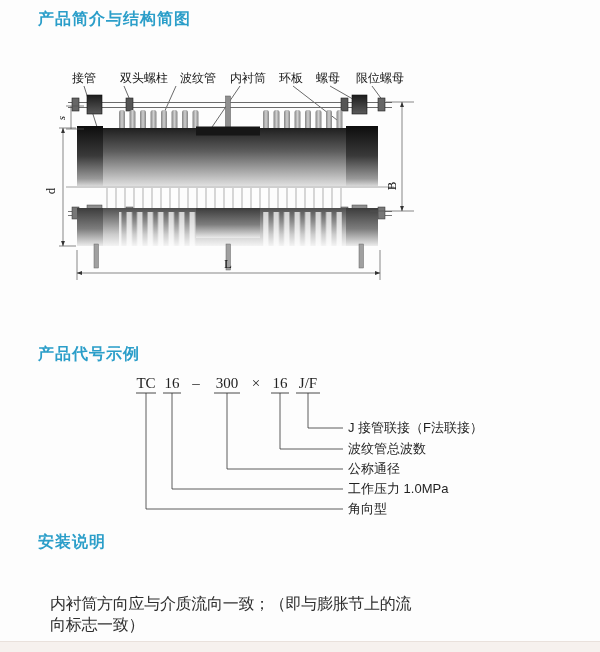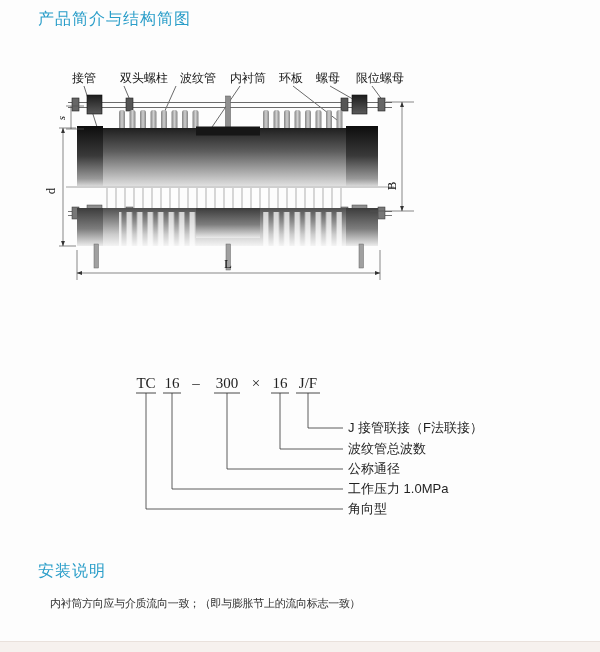--- a/index.html
+++ b/index.html
@@ -4,30 +4,30 @@
 <style>
   html,body{margin:0;padding:0;background:#ffffff;}
   .page{
     position:relative;width:600px;height:652px;overflow:hidden;
     background:#fdfdfd;
     font-family:"Liberation Sans", sans-serif;
     color:#1a1a1a;
   }
   .sec-title{
     position:absolute;left:38px;margin:0;
-    font-size:16px;font-weight:normal;color:#2b9ec9;letter-spacing:1px;
+    font-size:16px;font-weight:bold;color:#2b9ec9;letter-spacing:1px;
   }
   #title-intro{top:9px;}
   #title-code{top:344px;}
-  #title-install{top:561px;}
+  #title-install{top:532px;}
   .diagram-svg{position:absolute;left:40px;top:60px;}
   .code-svg{position:absolute;left:120px;top:372px;}
   .install-text{
     position:absolute;left:50px;top:593px;width:370px;margin:0;
-    font-size:11px;line-height:21px;color:#2e2e2e;letter-spacing:-0.3px;
+    font-size:16px;line-height:21px;color:#2e2e2e;letter-spacing:-0.3px;
   }
   .install-text p{margin:0;}
   .footer-strip{
     position:absolute;left:0;top:641px;width:600px;height:11px;
     background:#f6f1ee;border-top:1px solid #e9e1dc;
   }
   svg text{font-family:"Liberation Sans", sans-serif;}
   .plabel{font-size:12px;fill:#151515;}
   .dimlabel{font-family:"Liberation Serif", serif;font-size:13px;fill:#111;}
   .dimlabel-s{font-family:"Liberation Serif", serif;font-style:italic;font-size:11px;fill:#111;}
@@ -189,20 +189,21 @@
     <text class="dimlabel" transform="translate(356,126) rotate(-90)" text-anchor="middle">B</text>
 
     <g stroke="#555" stroke-width="0.7">
       <line x1="37" y1="190" x2="37" y2="220"></line>
       <line x1="340" y1="190" x2="340" y2="220"></line>
       <line x1="37" y1="213" x2="340" y2="213" marker-start="url(#arr)" marker-end="url(#arr)"></line>
     </g>
     <text class="dimlabel" x="188" y="208" text-anchor="middle" font-size="14">L</text>
   </svg>
 
+  <h2 class="sec-title" id="title-code">产品代号示例</h2>
 
   <svg class="code-svg" width="470" height="160" viewBox="0 0 470 160">
     <g>
       <text class="codeseg" x="26" y="16" text-anchor="middle">TC</text>
       <text class="codeseg" x="52" y="16" text-anchor="middle">16</text>
       <text class="codeseg" x="76" y="16" text-anchor="middle">–</text>
       <text class="codeseg" x="107" y="16" text-anchor="middle">300</text>
       <text class="codeseg" x="136" y="16" text-anchor="middle">×</text>
       <text class="codeseg" x="160" y="16" text-anchor="middle">16</text>
       <text class="codeseg" x="188" y="16" text-anchor="middle">J/F</text>

